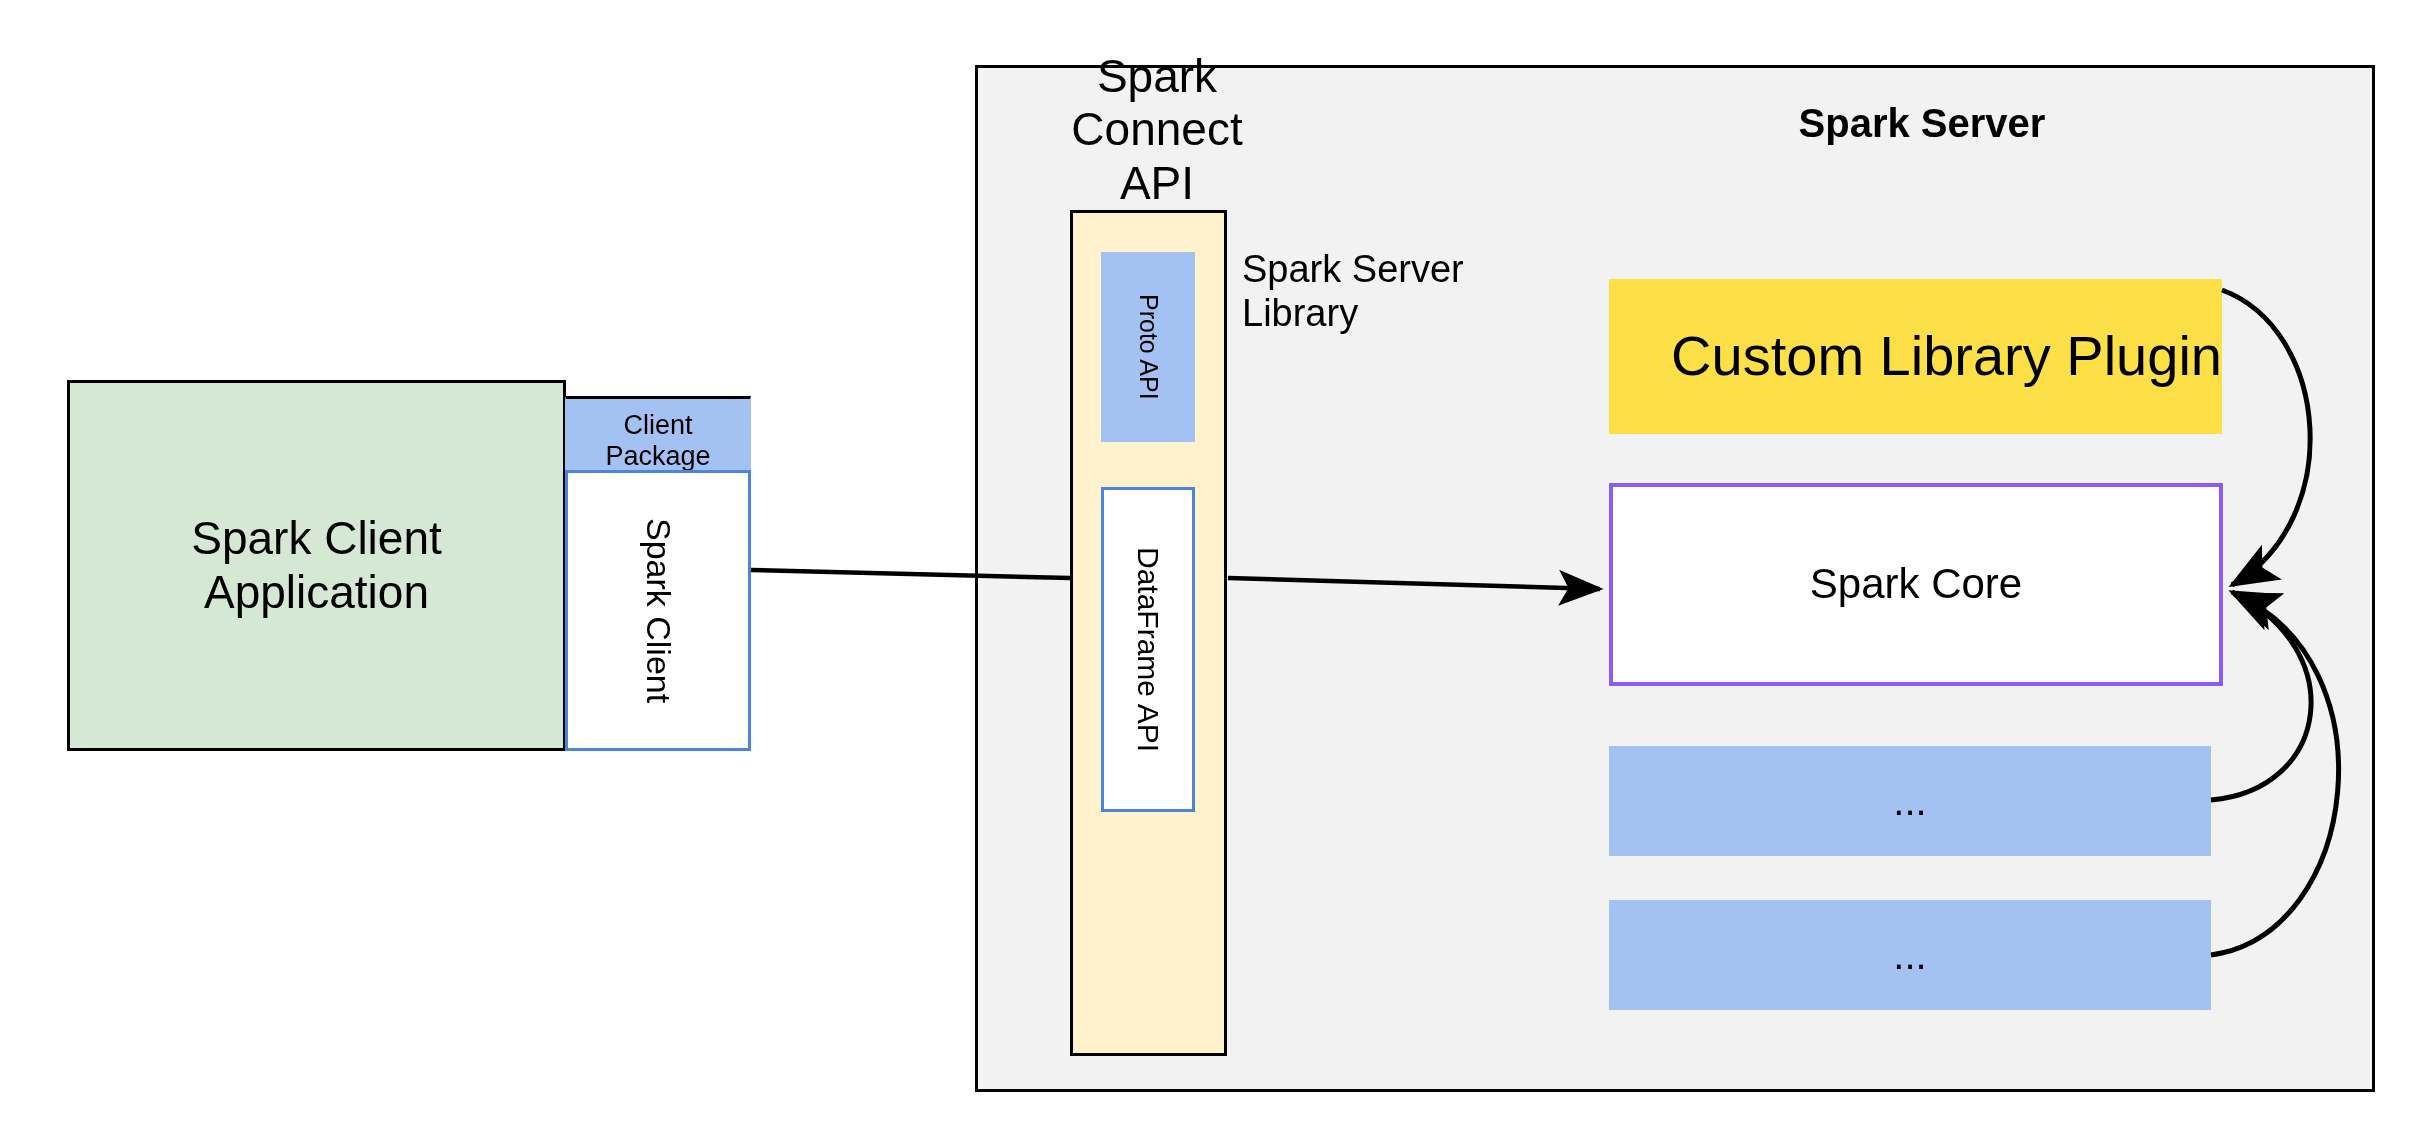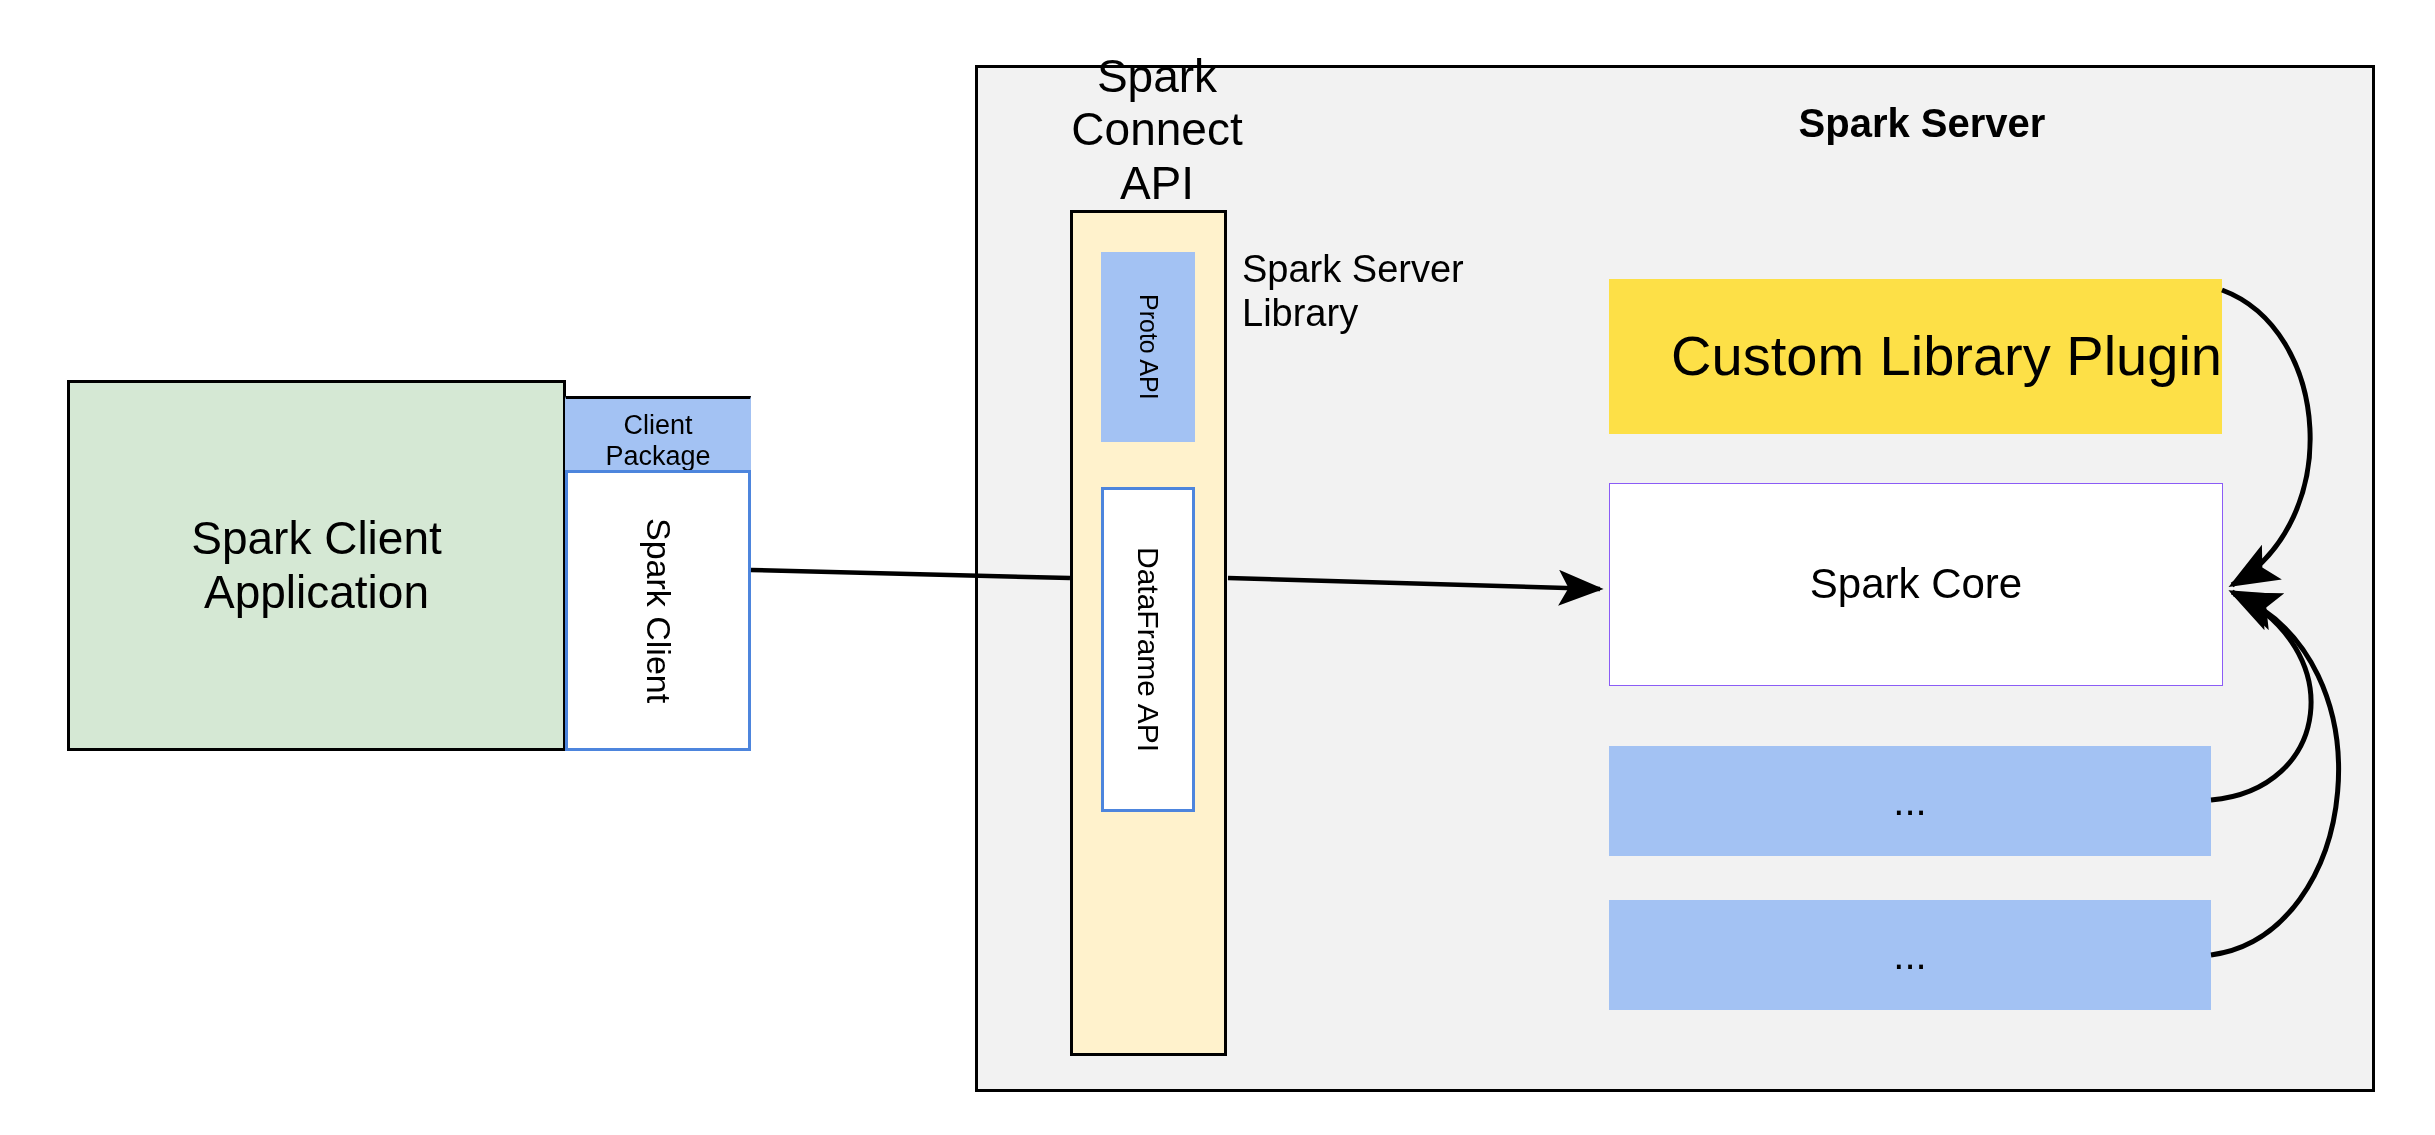--- a/index.html
+++ b/index.html
@@ -171,21 +171,21 @@
     z-index: 4;
     justify-content: flex-end;
   }
 
   .spark-core {
     left: 1609px;
     top: 483px;
     width: 614px;
     height: 203px;
     background: #ffffff;
-    border: 1px solid #8b5cf6;
+    border: 4px solid #8b5cf6;
     font-size: 42px;
     z-index: 4;
   }
 
   .dots-box-1 {
     left: 1609px;
     top: 746px;
     width: 602px;
     height: 110px;
     background: #A3C2F3;

